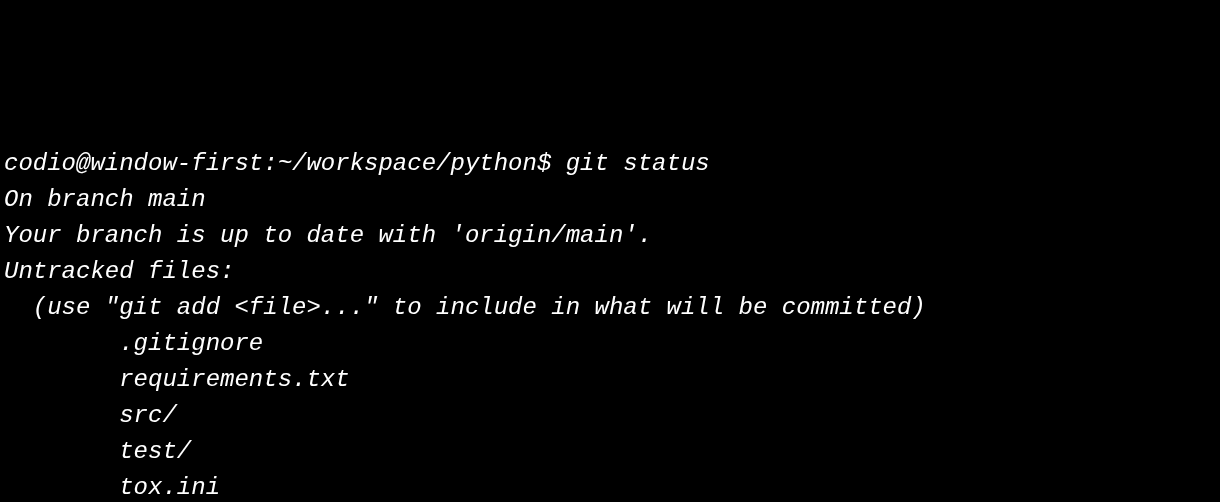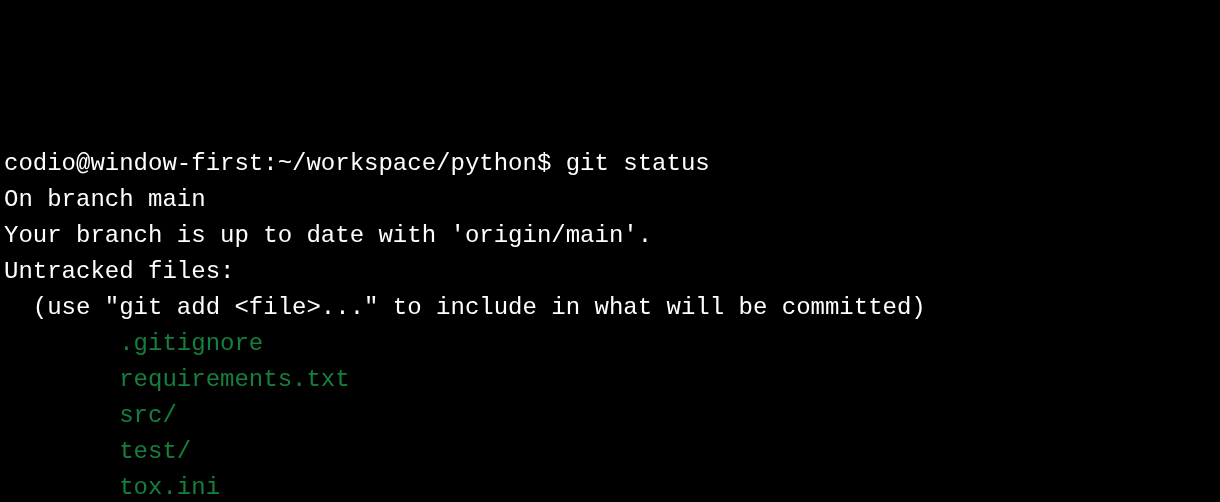--- a/index.html
+++ b/index.html
@@ -16,24 +16,25 @@
       padding: 2px 4px;
       white-space: pre;
       width: 1220px;
       height: 502px;
       overflow: hidden;
     }
     .terminal {
       white-space: pre;
     }
     .untracked-file {
-      color: #15803d;
+      color: #ffffff;
     }
     .prompt-line {
       display: block;
+      font-style: italic;
     }
   </style>
 </head>
 <body>
 
 
 
 <div class="terminal"><span class="prompt-line"><span>codio@window-first:~/workspace/python$ </span><span>git status</span></span><span class="prompt-line">On branch main</span><span class="prompt-line">Your branch is up to date with 'origin/main'.</span><span class="prompt-line"></span><span class="prompt-line">Untracked files:</span><span class="prompt-line">  (use "git add &lt;file&gt;..." to include in what will be committed)</span><span class="prompt-line"></span><span id="untracked-files-container"><span class="prompt-line"><span>        </span><span class="untracked-file">.gitignore</span></span><span class="prompt-line"><span>        </span><span class="untracked-file">requirements.txt</span></span><span class="prompt-line"><span>        </span><span class="untracked-file">src/</span></span><span class="prompt-line"><span>        </span><span class="untracked-file">test/</span></span><span class="prompt-line"><span>        </span><span class="untracked-file">tox.ini</span></span></span><span class="prompt-line"></span></div>
 
 

